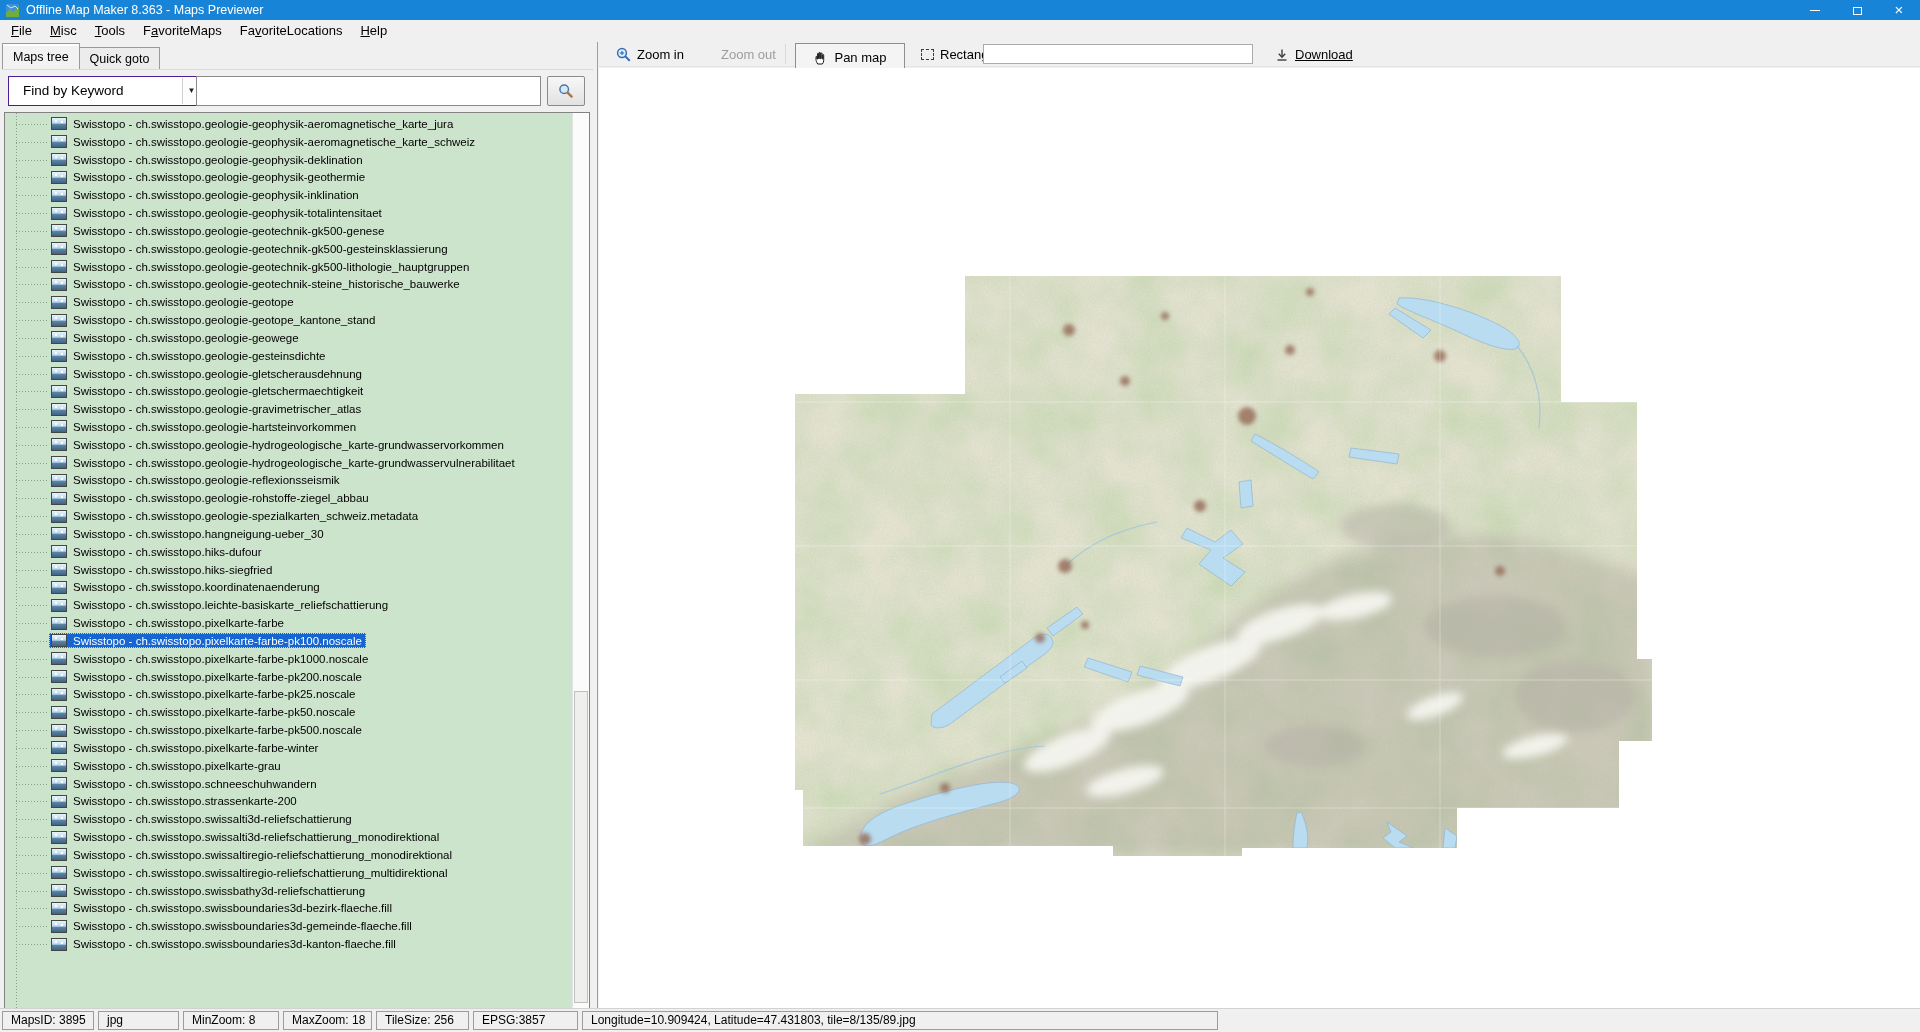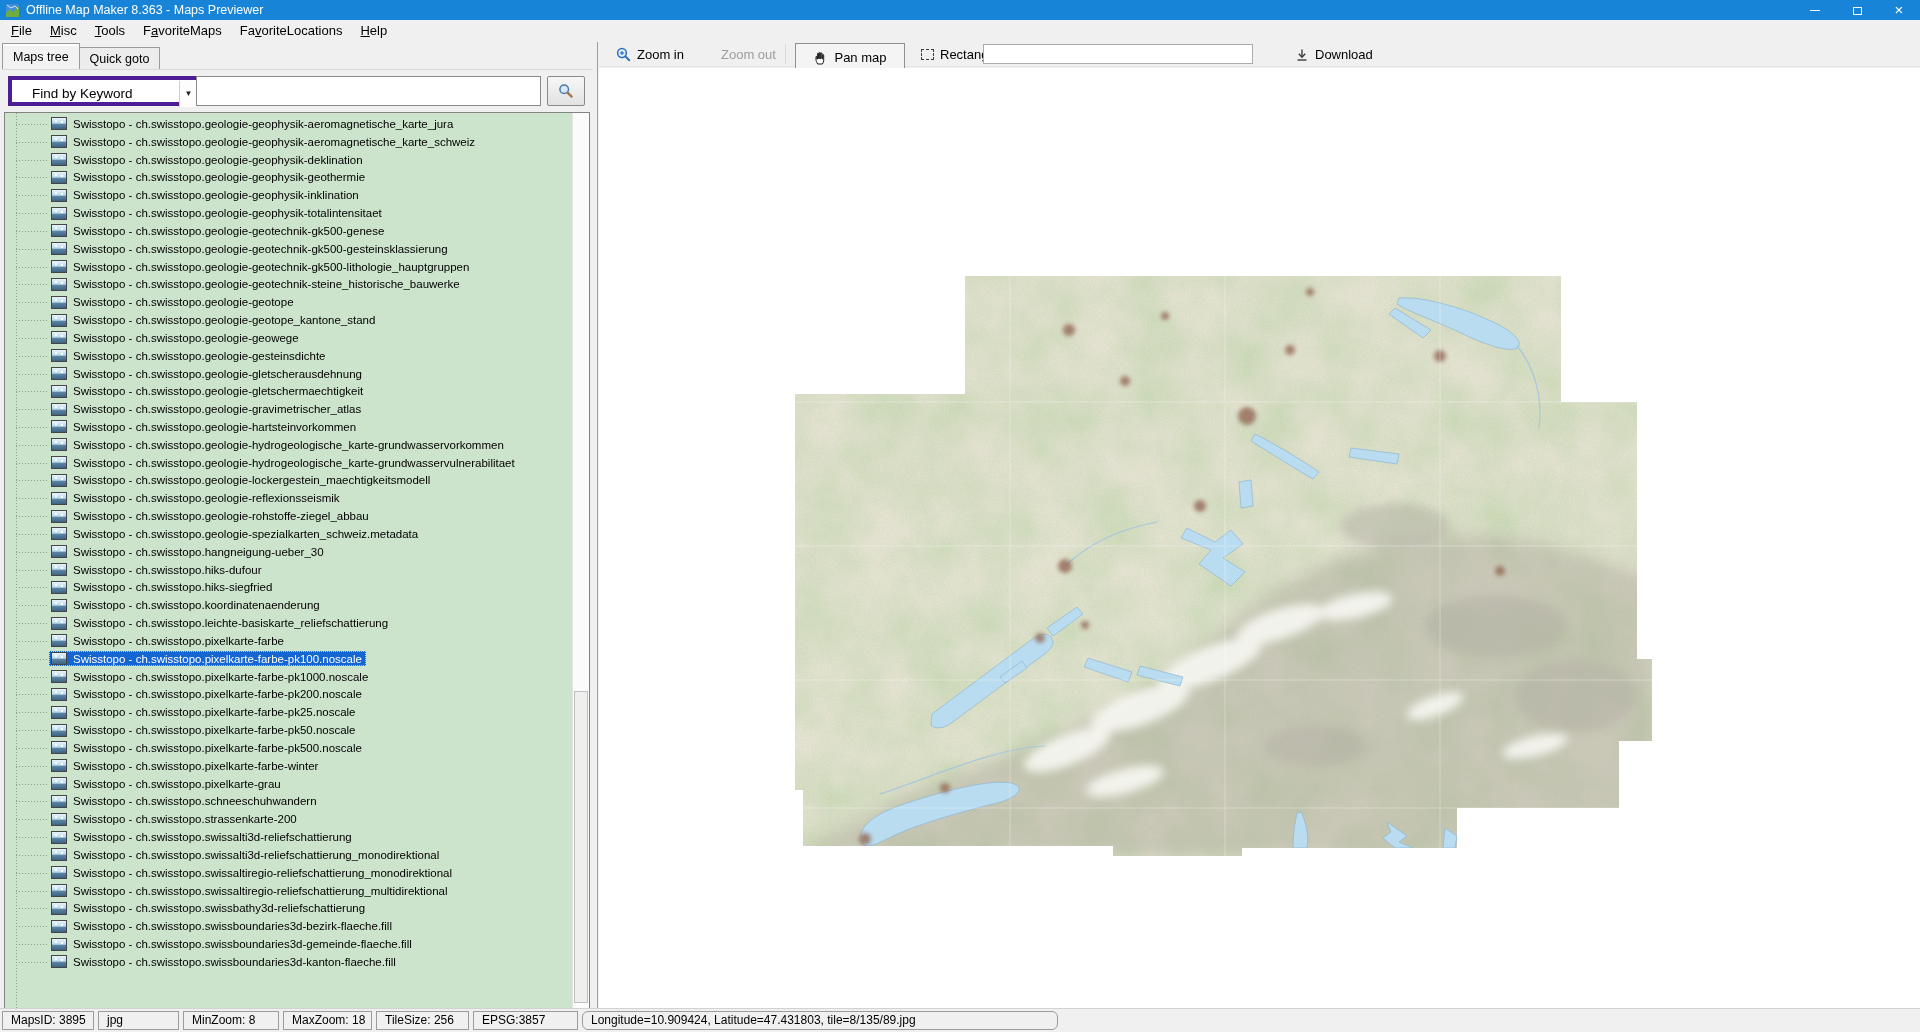--- a/index.html
+++ b/index.html
@@ -28,21 +28,21 @@
   .menu-item u { text-decoration:underline; }
   
   .left-panel { position:absolute; left:0; top:42px; width:598px; bottom:24px; background:#f0f0f0; border-right:1px solid #9f9f9f; }
   .tabstrip { position:absolute; left:2px; top:1px; height:26px; display:flex; align-items:flex-end; }
   .tab { font-size:12.5px; padding:4px 10px 5px 10px; border:1px solid #9a9a9a; border-bottom:none; background:#f0f0f0; position:relative; }
   .tab.active { padding-top:6px; z-index:2; background:#f2f2f2; box-shadow:inset 0 2px 0 #fdfdfd; }
   .tab.inactive { height:22px; background:#ececec; border-left:none; }
   .tab-underline { position:absolute; left:2px; right:4px; top:27px; height:1px; background:#dadada; }
   
   .search-row { position:absolute; left:0; top:34px; width:100%; height:30px; }
-  .combo { position:absolute; left:8px; top:0; width:194px; height:30px; background:#fff; border:4px solid #4c1d95; font-size:13.5px; line-height:28px; padding-left:20px; }
+  .combo { position:absolute; left:8px; top:0; width:194px; height:30px; background:#fff; border:1px solid #4c1d95; font-size:13.5px; line-height:28px; padding-left:14px; }
   .combo-arrow { position:absolute; right:1px; top:1px; width:18px; height:26px; background:#fdfdfd; border-left:1px solid #cfcfcf; display:flex; align-items:center; justify-content:center; font-size:8px; color:#222; }
   .search-input { position:absolute; left:196px; top:0; width:345px; height:30px; background:#fff; border:1px solid #8a8a8a; font-size:13.5px; padding:0 6px; font-family:"Liberation Sans",sans-serif; }
   .search-btn { position:absolute; left:547px; top:0; width:38px; height:30px; background:linear-gradient(180deg,#f7f7f7,#e2e2e2); border:1px solid #8a8a8a; border-radius:2px; display:flex; align-items:center; justify-content:center; }
   
   .tree-box { position:absolute; left:4px; top:70px; width:586px; height:1002px; background:#cde4cc; border:1px solid #828282; overflow:hidden; }
   .tree-guide { position:absolute; left:11px; top:0; bottom:0; width:1px;
     background-image:repeating-linear-gradient(180deg,#85a385 0 1px,transparent 1px 3px); }
   .tree-rows { position:absolute; left:0; top:2px; right:18px; }
   .tree-row { height:17.84px; display:flex; align-items:center; padding-left:44px; position:relative; white-space:nowrap; }
   .tree-row::before { content:""; position:absolute; left:11px; top:50%; width:33px; height:1px;
@@ -246,26 +246,20 @@
   </div>
         <div class="tree-row">
     <span class="row-inner">
       <span class="layer-icon"></span>
       <span class="tree-label">Swisstopo - ch.swisstopo.geologie-hydrogeologische_karte-grundwasservulnerabilitaet</span>
     </span>
   </div>
         <div class="tree-row">
     <span class="row-inner">
       <span class="layer-icon"></span>
-      <span class="tree-label">Swisstopo - ch.swisstopo.geologie-lockergestein_maechtigkeitsmodell</span>
-    </span>
-  </div>
-        <div class="tree-row">
-    <span class="row-inner">
-      <span class="layer-icon"></span>
       <span class="tree-label">Swisstopo - ch.swisstopo.geologie-reflexionsseismik</span>
     </span>
   </div>
         <div class="tree-row">
     <span class="row-inner">
       <span class="layer-icon"></span>
       <span class="tree-label">Swisstopo - ch.swisstopo.geologie-rohstoffe-ziegel_abbau</span>
     </span>
   </div>
         <div class="tree-row">
@@ -443,21 +437,21 @@
     <svg width="14" height="15" viewBox="0 0 14 15">
       <path d="M4.7,14 C3.6,12.2 3,10.6 3,9.6 L3,6.9 C3,6.2 4,6.2 4,6.9 L4,9 L4.6,9 L4.6,3.6 C4.6,2.9 5.6,2.9 5.6,3.6 L5.6,8.6 L6.3,8.6 L6.3,2.9 C6.3,2.2 7.3,2.2 7.3,2.9 L7.3,8.6 L8,8.6 L8,3.4 C8,2.7 9,2.7 9,3.4 L9,8.8 L9.7,8.8 L9.7,5.1 C9.7,4.4 10.7,4.4 10.7,5.1 L10.7,10.5 C10.7,12 10.1,13.2 9.3,14 Z" fill="#ffffff" stroke="#000000" stroke-width="0.9"></path>
     </svg>
     <span class="tb-label">Pan map</span>
   </div>
   <div class="tb-item" style="left:322px;">
     <span class="rect-icon"></span>
     <span class="tb-label">Rectangle</span>
   </div>
   <input class="tb-input" type="text" value="" style="">
-  <div class="tb-item" style="left:696px;">
+  <div class="tb-item" style="left:676px;text-decoration:underline;">
     <svg width="14" height="14" viewBox="0 0 14 14">
       <line x1="7" y1="1.5" x2="7" y2="8.5" stroke="#3c3c3c" stroke-width="1.4"></line>
       <polyline points="3.8,5.8 7,9.2 10.2,5.8" fill="none" stroke="#3c3c3c" stroke-width="1.4"></polyline>
       <line x1="2.5" y1="12" x2="11.5" y2="12" stroke="#3c3c3c" stroke-width="1.4"></line>
     </svg>
     <span class="tb-label">Download</span>
   </div>
 </div>
 
 <div class="map-view">
@@ -563,14 +557,14 @@
   </svg>
 </div>
 
 <div class="statusbar">
     <div class="status-panel" style="width: 92px;">MapsID: 3895</div>
     <div class="status-panel" style="width: 81px;">jpg</div>
     <div class="status-panel" style="width: 96px;">MinZoom: 8</div>
     <div class="status-panel" style="width: 89px;">MaxZoom: 18</div>
     <div class="status-panel" style="width: 93px;">TileSize: 256</div>
     <div class="status-panel" style="width: 105px;">EPSG:3857</div>
-    <div class="status-panel" style="width: 476px; border-radius: 6px;">Longitude=10.909424, Latitude=47.431803, tile=8/135/89.jpg</div>
+    <div class="status-panel" style="width: 636px;">Longitude=10.909424, Latitude=47.431803, tile=8/135/89.jpg</div>
   </div>
 
 </body></html>

